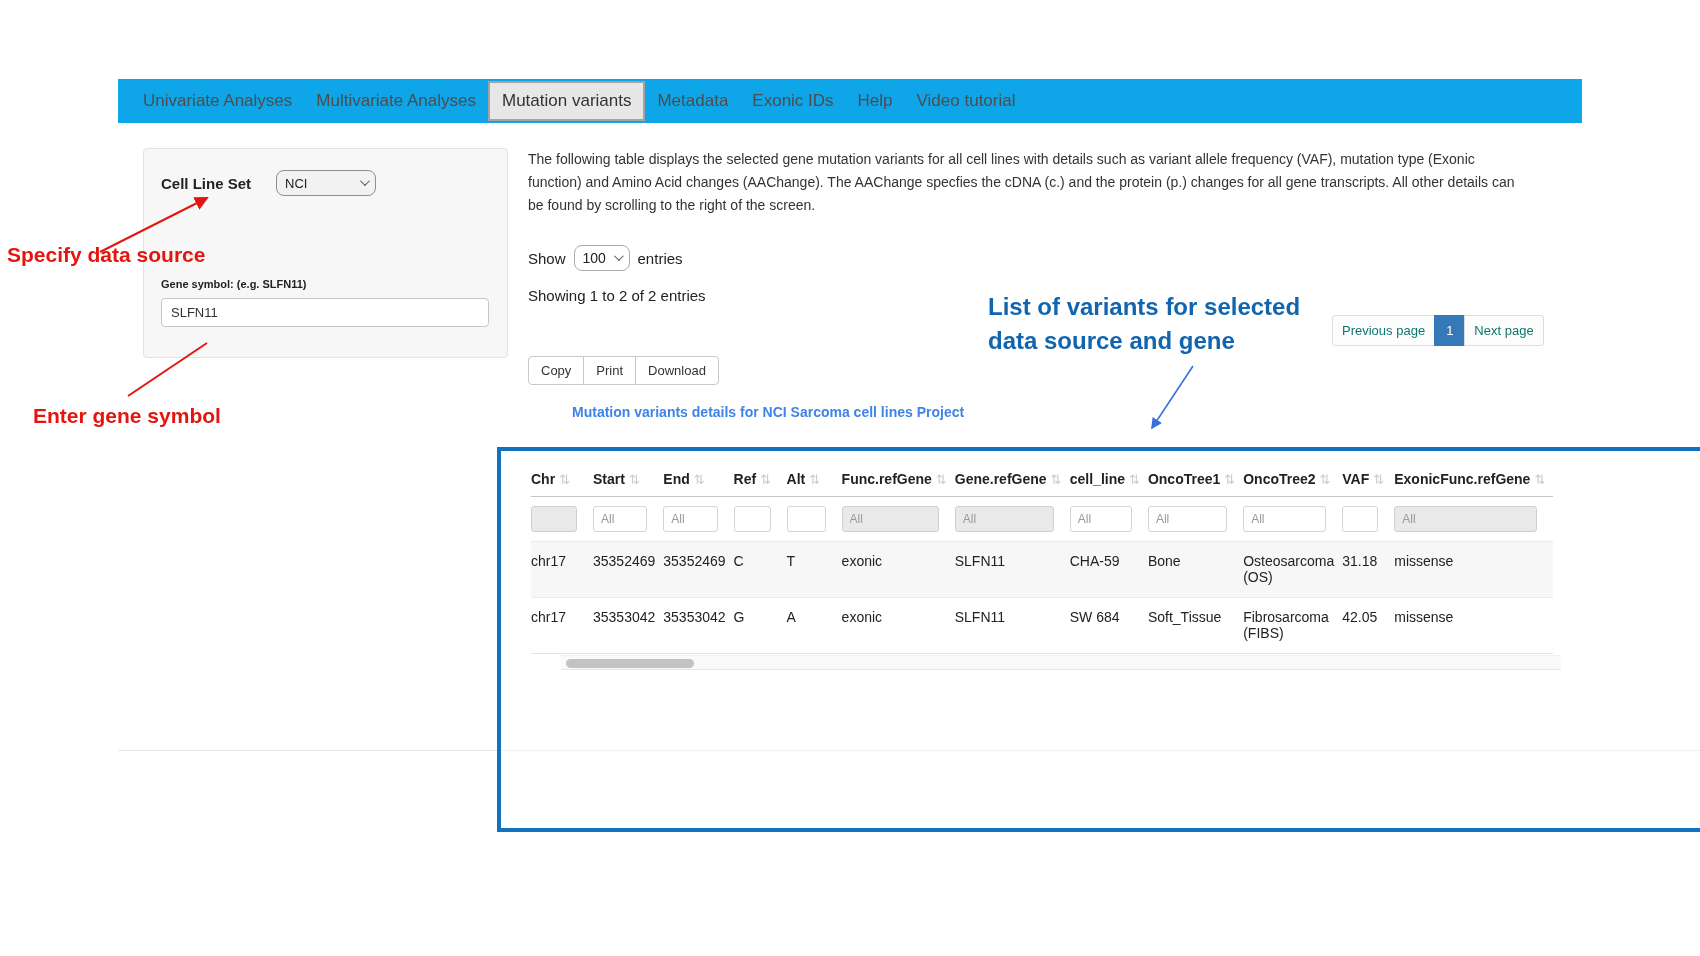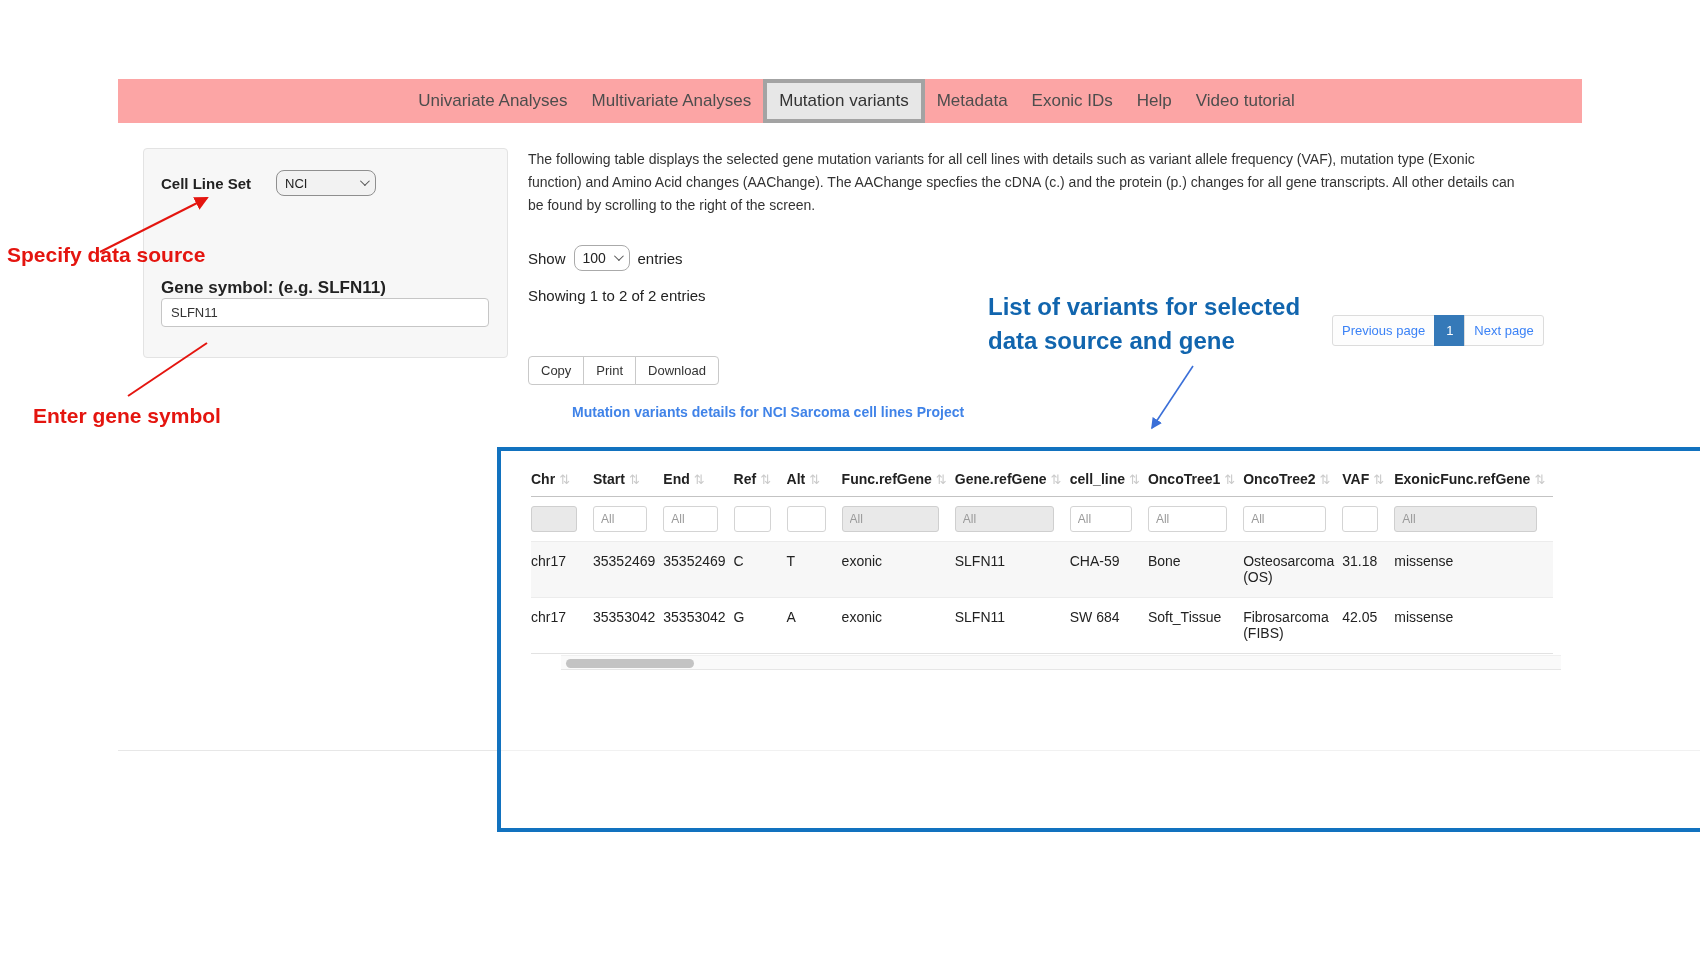--- a/index.html
+++ b/index.html
@@ -9,48 +9,48 @@
     font-family:"Liberation Sans", sans-serif; color:#333;
   }
   :root{
     --accent:#1272bf; --red:#e4150f; --ann-blue:#1165ae;
     --link:#4083e8; --page-active:#3579b8;
   }
 
   
   .navbar{
     position:absolute; left:118px; top:79px; width:1464px; height:44px;
-    background:#fca5a5; display:flex; align-items:center; padding-left:13px;justify-content:center;
+    background:#0ea5e9; display:flex; align-items:center; padding-left:13px;
   }
   .tab{
     font-size:17px; color:#4d4d4d; padding:10px 12px; white-space:nowrap; cursor:pointer;
   }
   .tab.active{
-    background:#e7e7e7; border:4px solid #a3a3a3; color:#333; padding:8px 12px;
+    background:#e7e7e7; border:2px solid #a3a3a3; color:#333; padding:8px 12px;
   }
 
   
   .panel{
     position:absolute; left:143px; top:148px; width:365px; height:210px;
     background:#f7f7f7; border:1px solid #e3e3e3; border-radius:4px;
   }
   .cls-row{ position:absolute; left:17px; top:21px; display:flex; align-items:center; }
   .cls-label{ font-weight:bold; font-size:15px; color:#222; margin-right:25px; }
   .sel{
     position:relative; background:#f2f2f2; border:1px solid #8f8f8f; border-radius:8px;
     height:26px; display:flex; align-items:center; padding:0 22px 0 8px;
     font-size:13px; color:#222; cursor:pointer;
   }
   .sel .chev{
     position:absolute; right:8px; top:8px; width:7px; height:7px;
     border-right:1.5px solid #555; border-bottom:1.5px solid #555;
     transform:rotate(45deg) translateY(-2px);
   }
   .sel.cls-sel{ width:100px; }
-  .gene-label{ position:absolute; left:17px; top:129px; font-weight:bold; font-size:17px; color:#222; }
+  .gene-label{ position:absolute; left:17px; top:129px; font-weight:bold; font-size:11px; color:#222; }
   .gene-input{
     position:absolute; left:17px; top:149px; width:328px; height:29px;
     background:#fff; border:1px solid #c6c6c6; border-radius:4px;
     font-size:13px; color:#333; padding:0 9px; font-family:"Liberation Sans",sans-serif;
   }
 
   
   .ann-red{ position:absolute; color:var(--red); font-weight:bold; font-size:21px; white-space:nowrap; }
   #ann-specify{ left:7px; top:243px; }
   #ann-enter{ left:33px; top:404px; }
@@ -70,21 +70,21 @@
     background:#fff; border:1px solid #c9c9c9; font-size:13px; color:#333;
     padding:6px 12px; margin-left:-1px; cursor:pointer; font-family:"Liberation Sans",sans-serif;
   }
   .dt-btn:first-child{ border-radius:4px 0 0 4px; margin-left:0; }
   .dt-btn:last-child{ border-radius:0 4px 4px 0; }
   .table-caption{ position:absolute; left:572px; top:404px; font-size:14px; font-weight:bold; color:var(--link); }
 
   
   .pagination{ position:absolute; left:1332px; top:315px; display:flex; font-size:13px; }
   .page-btn{
-    background:#fdfdfd; border:1px solid #dcdcdc; color:#3b82f6; padding:7px 9px;
+    background:#fdfdfd; border:1px solid #dcdcdc; color:#0f766e; padding:7px 9px;
     margin-left:-1px; cursor:pointer; font-family:"Liberation Sans",sans-serif; font-size:13px;
   }
   .page-btn.prev{ border-radius:3px 0 0 3px; margin-left:0; }
   .page-btn.next{ border-radius:0 3px 3px 0; }
   .page-btn.current{ background:var(--page-active); border-color:var(--page-active); color:#fff; padding:7px 11px; }
 
   
   .page-divider{ position:absolute; left:118px; top:750px; width:1582px; height:1px; background:#e7e7e7; z-index:4; }
 
   

